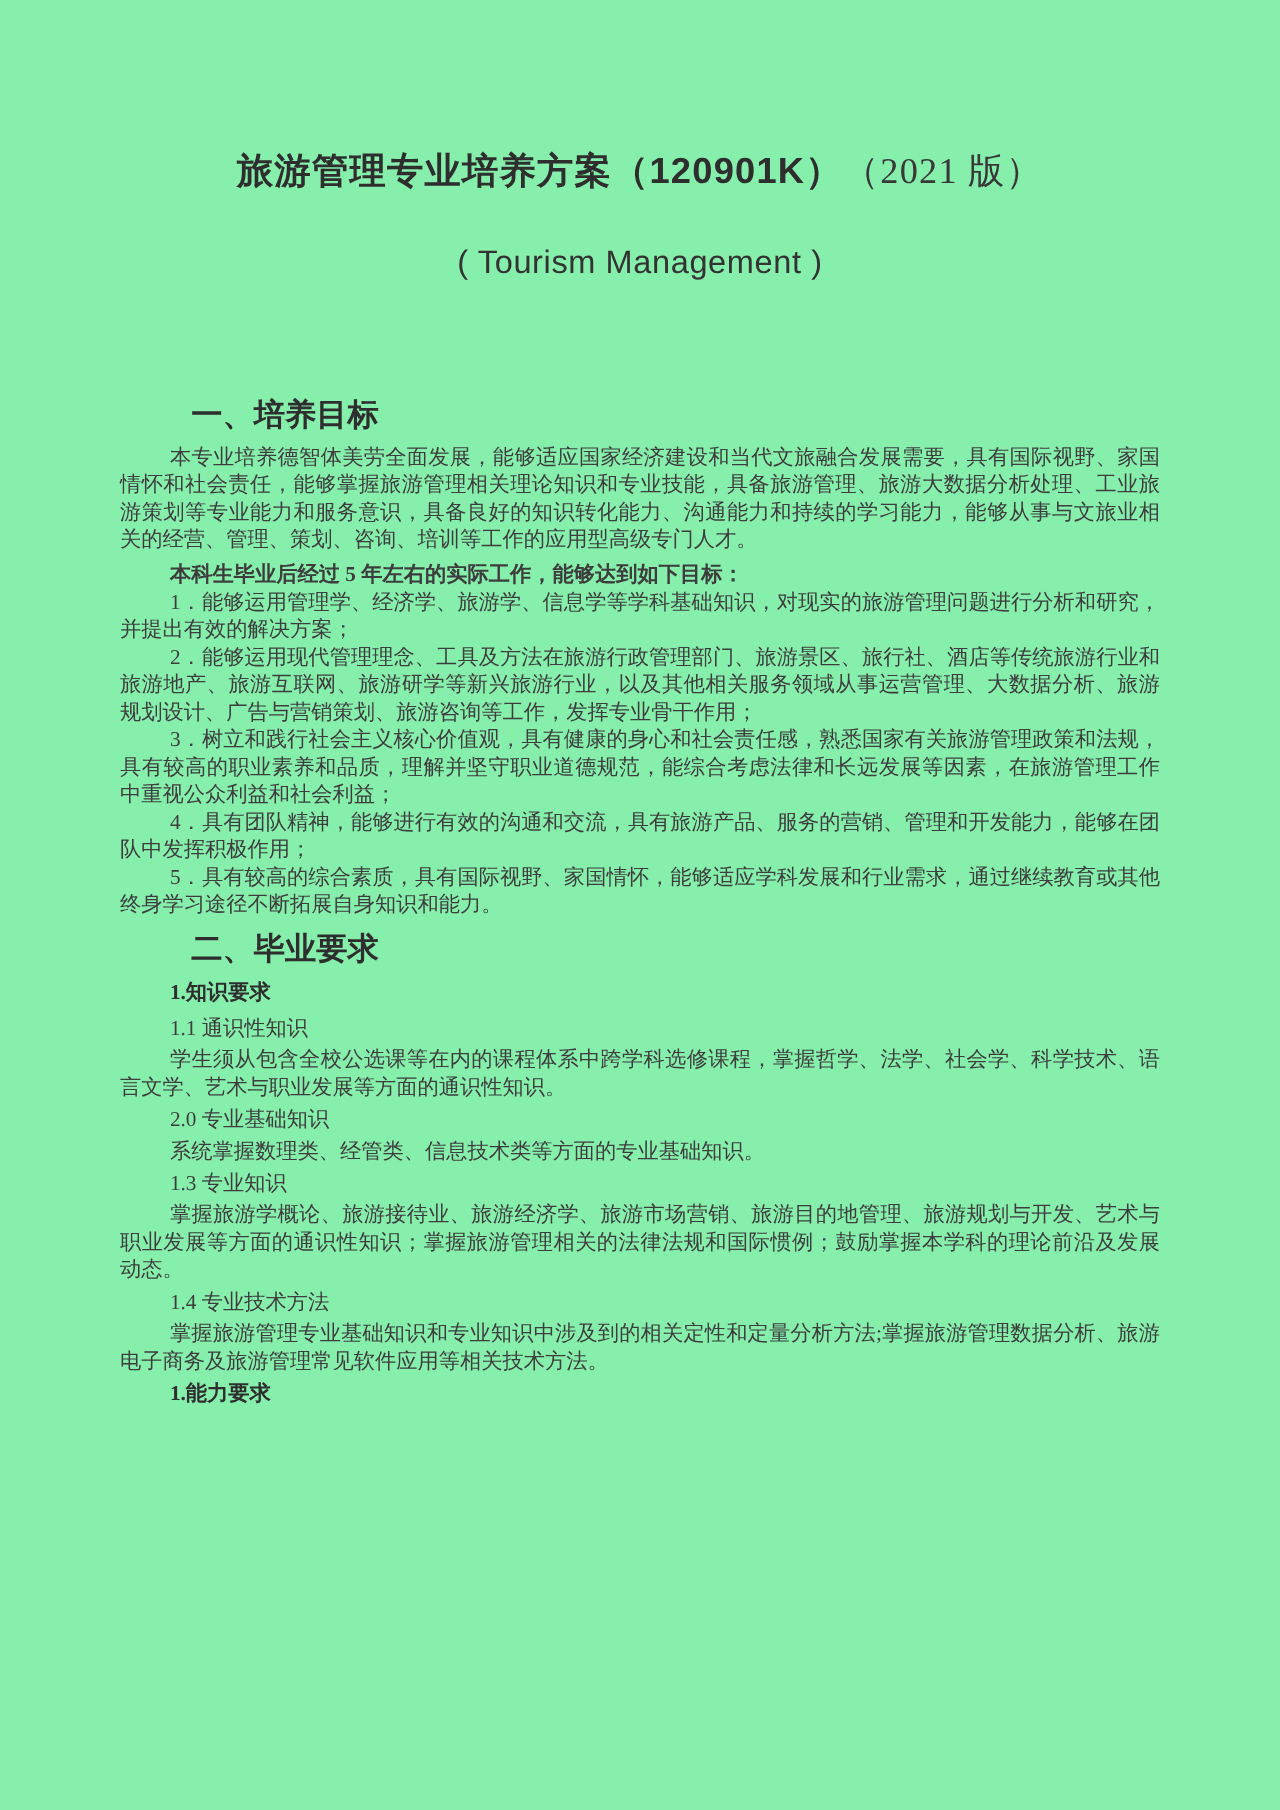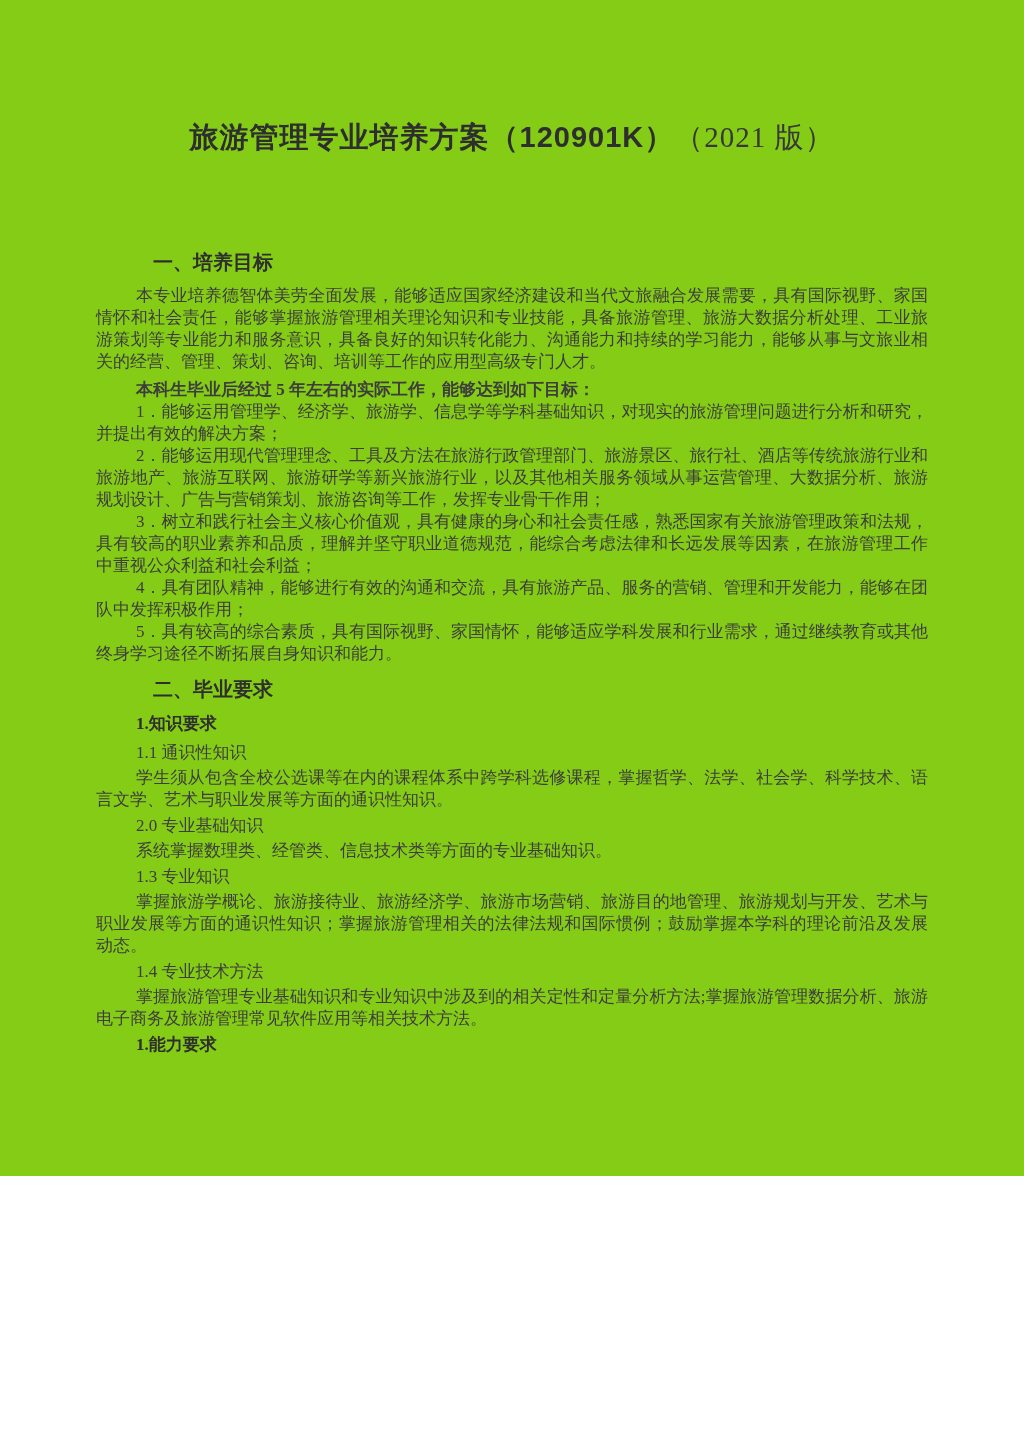--- a/index.html
+++ b/index.html
@@ -8,23 +8,23 @@
     background: #ffffff;
   }
   body {
     width: 1024px;
     height: 1448px;
     overflow: hidden;
   }
   .page {
     box-sizing: border-box;
     width: 1024px;
-    height: 1176px;
+    height: 1448px;
     padding: 0 96px;
-    background: #84cc16;
+    background: #86efac;
     color: #3d3d3d;
     font-family: "Liberation Serif", "DejaVu Serif", serif;
   }
   .doc-title {
     margin: 0;
     padding-top: 118px;
     text-align: center;
     font-family: "Liberation Sans", "DejaVu Sans", sans-serif;
     font-weight: 700;
     font-size: 29px;
@@ -45,21 +45,21 @@
     font-size: 26px;
     line-height: 34px;
     color: #333333;
     letter-spacing: 0.5px;
   }
   .sec-heading {
     margin: 0;
     padding-left: 57px;
     font-family: "Liberation Sans", "DejaVu Sans", sans-serif;
     font-weight: 700;
-    font-size: 20px;
+    font-size: 25px;
     line-height: 28px;
     color: #2e2e2e;
   }
   .sec-heading.first {
     margin-top: 92px;
     margin-bottom: 9px;
   }
   .sec-heading.second {
     margin-top: 10px;
     margin-bottom: 6px;
@@ -90,20 +90,21 @@
 </style>
 </head>
 <body>
 
 <div class="page">
 
   <h1 class="doc-title">
     <span>旅游管理专业培养方案（120901K）</span><span class="edition">（2021 版）</span>
   </h1>
 
+  <div class="doc-subtitle">( Tourism Management )</div>
 
   <h2 class="sec-heading first">一、培养目标</h2>
 
   <p class="para">本专业培养德智体美劳全面发展，能够适应国家经济建设和当代文旅融合发展需要，具有国际视野、家国情怀和社会责任，能够掌握旅游管理相关理论知识和专业技能，具备旅游管理、旅游大数据分析处理、工业旅游策划等专业能力和服务意识，具备良好的知识转化能力、沟通能力和持续的学习能力，能够从事与文旅业相关的经营、管理、策划、咨询、培训等工作的应用型高级专门人才。</p>
 
   <p class="para gap-above">本科生毕业后经过 5 年左右的实际工作，能够达到如下目标：</p>
 
   <p class="para">1．能够运用管理学、经济学、旅游学、信息学等学科基础知识，对现实的旅游管理问题进行分析和研究，并提出有效的解决方案；</p>
   <p class="para">2．能够运用现代管理理念、工具及方法在旅游行政管理部门、旅游景区、旅行社、酒店等传统旅游行业和旅游地产、旅游互联网、旅游研学等新兴旅游行业，以及其他相关服务领域从事运营管理、大数据分析、旅游规划设计、广告与营销策划、旅游咨询等工作，发挥专业骨干作用；</p>
   <p class="para">3．树立和践行社会主义核心价值观，具有健康的身心和社会责任感，熟悉国家有关旅游管理政策和法规，具有较高的职业素养和品质，理解并坚守职业道德规范，能综合考虑法律和长远发展等因素，在旅游管理工作中重视公众利益和社会利益；</p>

